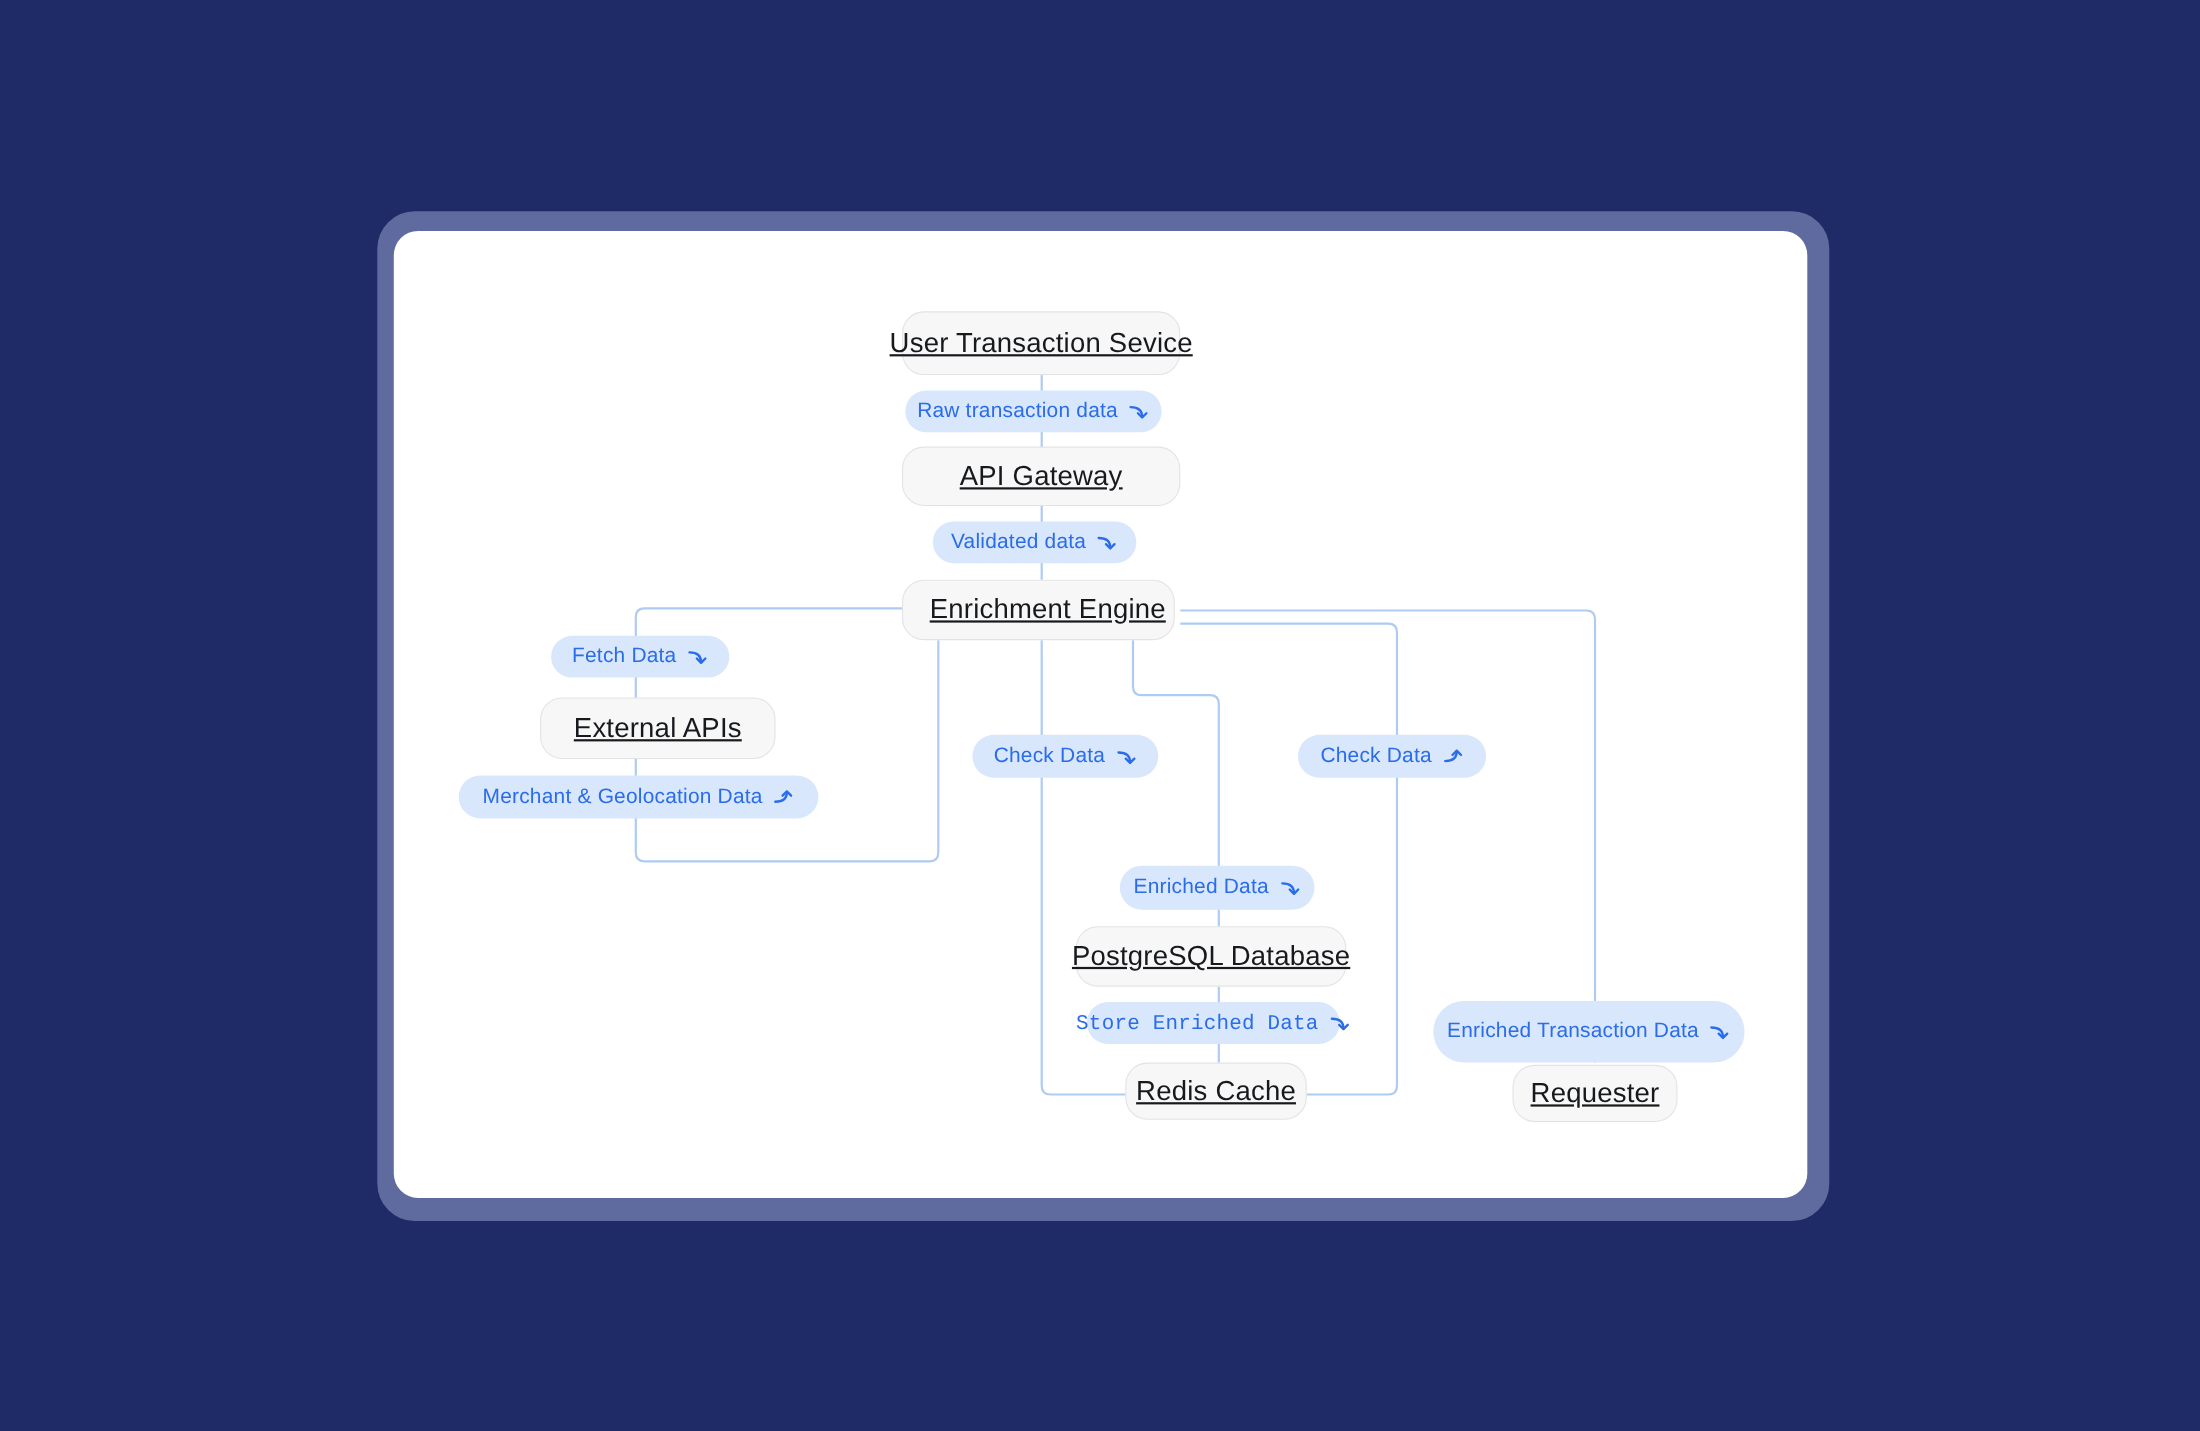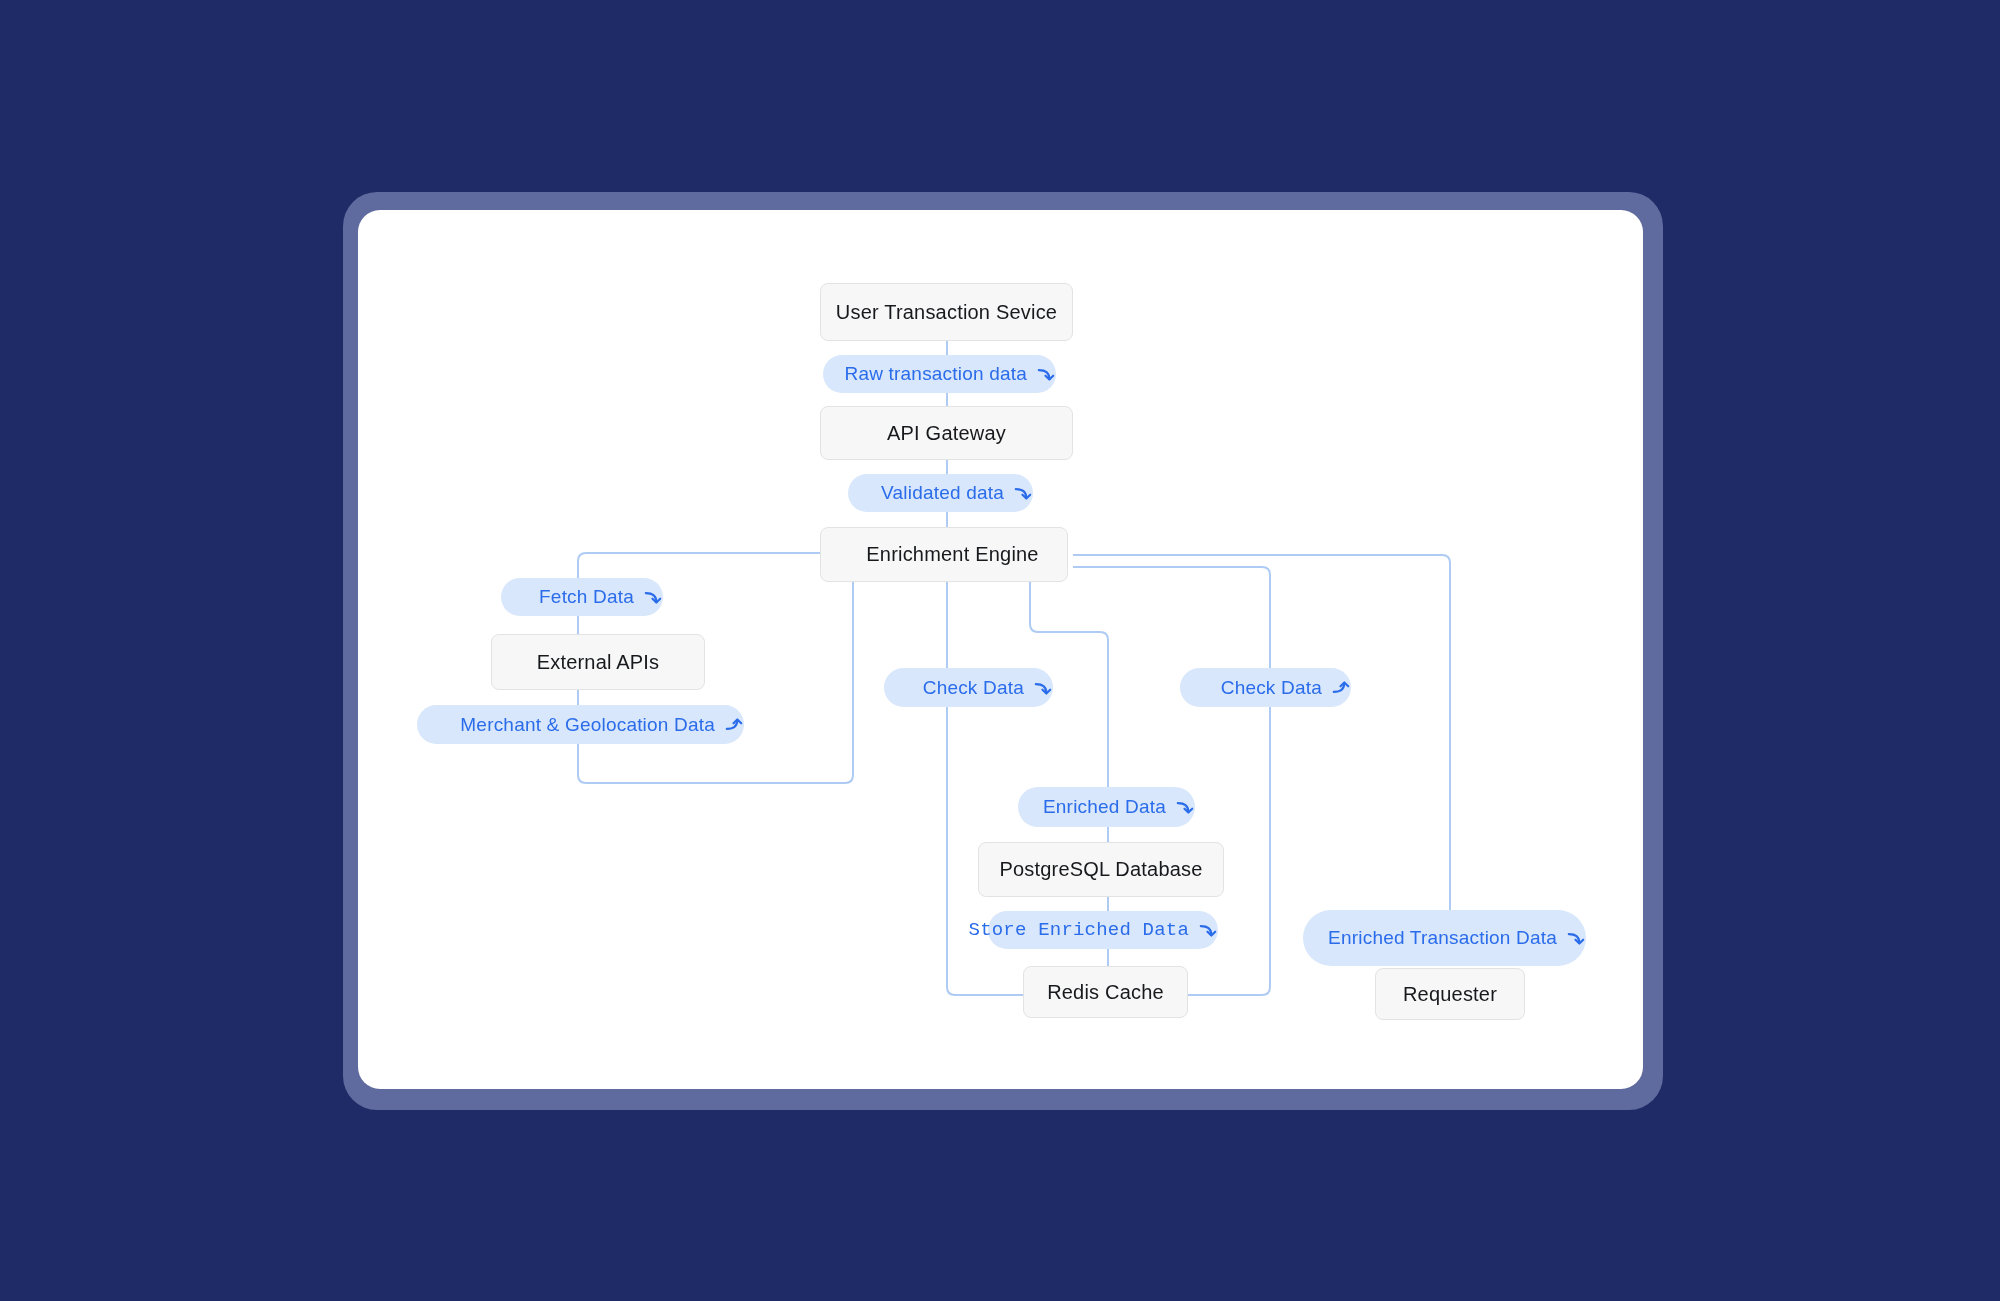--- a/index.html
+++ b/index.html
@@ -49,33 +49,34 @@
     stroke-width: 2;
   }
   .node {
     position: absolute;
     z-index: 3;
     display: flex;
     align-items: center;
     justify-content: center;
     background: var(--node-bg, #f7f7f7);
     border: 1.5px solid var(--node-border, #e3e3e4);
-    border-radius: 8px;
+    border-radius: 20px;
     color: var(--node-text, #17191d);
-    font-size: 20px;
+    font-size: 25px;
     letter-spacing: 0.2px;
     box-sizing: border-box;
     white-space: nowrap;
+    text-decoration: underline;
   }
   .pill {
     position: absolute;
     z-index: 4;
     display: flex;
     align-items: center;
-    justify-content: flex-end;
+    justify-content: center;
     gap: 9px;
     background: var(--pill-bg, #d8e7fb);
     border-radius: 999px;
     color: var(--pill-text, #2a6cea);
     font-size: 19px;
     letter-spacing: 0.2px;
     box-sizing: border-box;
     white-space: nowrap;
   }
   .pill svg {

